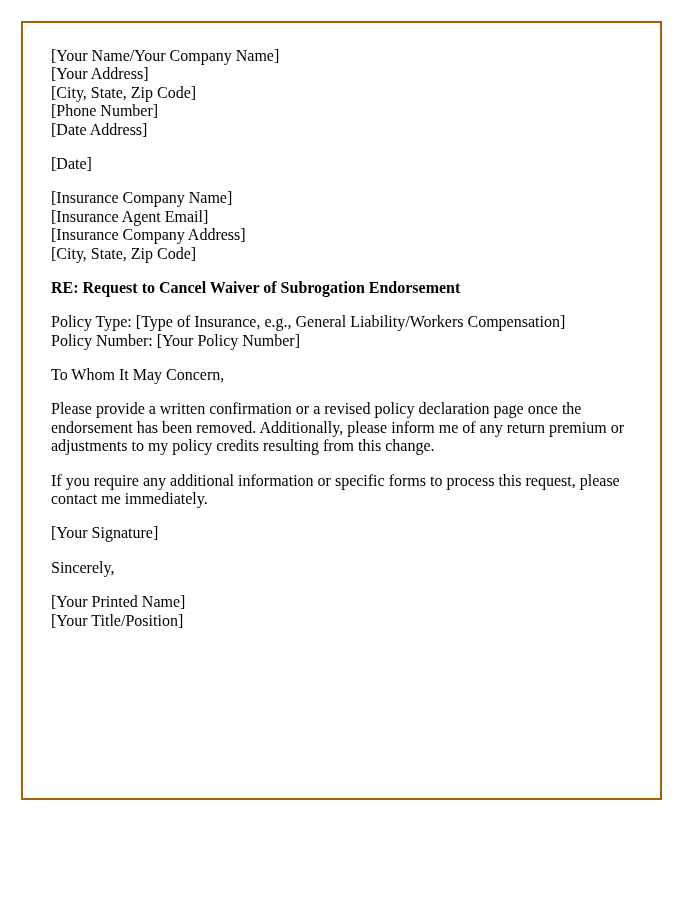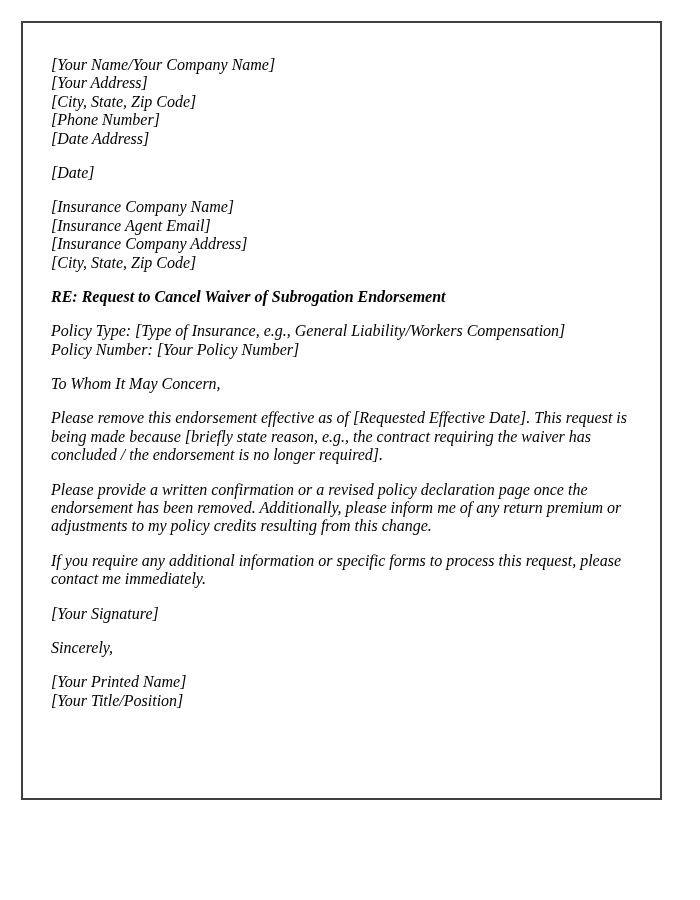--- a/index.html
+++ b/index.html
@@ -16,25 +16,24 @@
     line-height: 1.15;
     color: #000000;
   }
   .letter-box {
     position: absolute;
     left: 21px;
     top: 21px;
     width: 641px;
     height: 779px;
     box-sizing: border-box;
-    border: 2px solid #404040;
-    padding: 17px 27px 0 28px;
+    border: 2px solid #a16207;
+    padding: 8px 27px 0 28px;
     background: #ffffff;
     overflow: hidden;
-    font-style: italic;
   }
   .block {
     margin: 16px 0;
   }
   .line {
     display: block;
   }
   .subject {
     font-weight: bold;
   }
@@ -66,21 +65,20 @@
   <p class="block subject">RE: Request to Cancel Waiver of Subrogation Endorsement</p>
 
   <p class="block">
     <span class="line">Policy Type: [Type of Insurance, e.g., General Liability/Workers Compensation]</span>
     <span class="line">Policy Number: [Your Policy Number]</span>
   </p>
 
   <p class="block">To Whom It May Concern,</p>
 
 
-  <p class="block">Please remove this endorsement effective as of [Requested Effective Date]. This request is being made because [briefly state reason, e.g., the contract requiring the waiver has concluded / the endorsement is no longer required].</p>
 
   <p class="block">Please provide a written confirmation or a revised policy declaration page once the endorsement has been removed. Additionally, please inform me of any return premium or adjustments to my policy credits resulting from this change.</p>
 
   <p class="block">If you require any additional information or specific forms to process this request, please contact me immediately.</p>
 
   <p class="block">[Your Signature]</p>
 
   <p class="block">Sincerely,</p>
 
   <p class="block">

